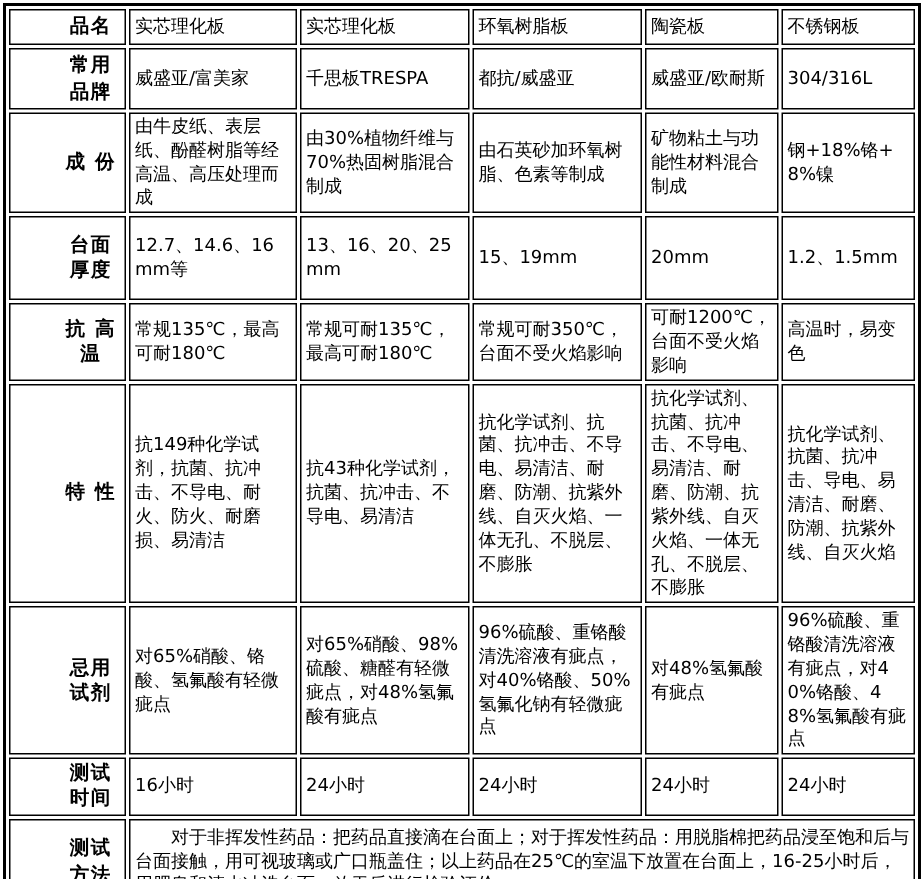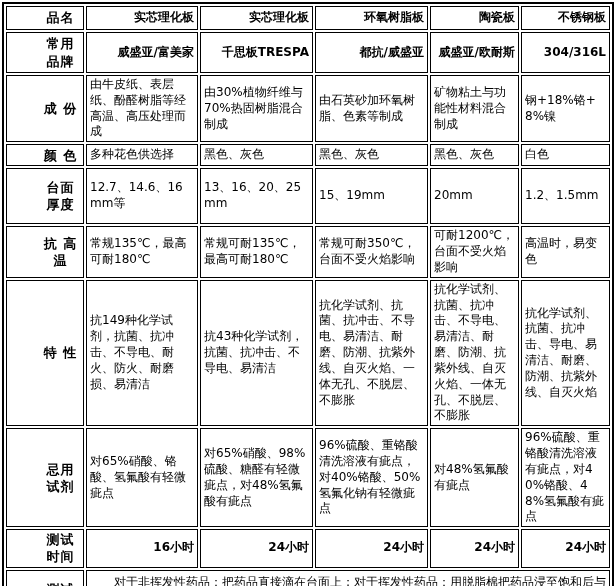--- a/index.html
+++ b/index.html
@@ -31,21 +31,21 @@
     word-break: break-all;
     overflow: hidden;
   }
   table.cmp th {
     font-weight: bold;
     font-size: 13px;
     text-align: center;
     letter-spacing: 1px;
     padding-left: 34px;
   }
-  td.c { text-align: right; font-weight: bold; }
+  td.c { text-align: left; }
   td.l { text-align: left; }
   td.method {
     text-align: left;
     text-indent: 2em;
     padding: 2px 4px;
   }
   tr.r-name   { height: 24px; }
   tr.r-brand  { height: 41px; }
   tr.r-comp   { height: 62px; }
   tr.r-color  { height: 22px; }
@@ -86,28 +86,20 @@
       <td class="c">304/316L</td>
     </tr>
     <tr class="r-comp">
       <th>成 份</th>
       <td class="l">由牛皮纸、表层纸、酚醛树脂等经高温、高压处理而成</td>
       <td class="l">由30%植物纤维与70%热固树脂混合制成</td>
       <td class="l">由石英砂加环氧树脂、色素等制成</td>
       <td class="l">矿物粘土与功能性材料混合制成</td>
       <td class="l">钢+18%铬+8%镍</td>
     </tr>
-    <tr class="r-color">
-      <th>颜 色</th>
-      <td class="l">多种花色供选择</td>
-      <td class="l">黑色、灰色</td>
-      <td class="l">黑色、灰色</td>
-      <td class="l">黑色、灰色</td>
-      <td class="l">白色</td>
-    </tr>
     <tr class="r-thick">
       <th>台面厚度</th>
       <td class="l">12.7、14.6、16mm等</td>
       <td class="l">13、16、20、25mm</td>
       <td class="l">15、19mm</td>
       <td class="l">20mm</td>
       <td class="l">1.2、1.5mm</td>
     </tr>
     <tr class="r-heat">
       <th>抗 高 温</th>

